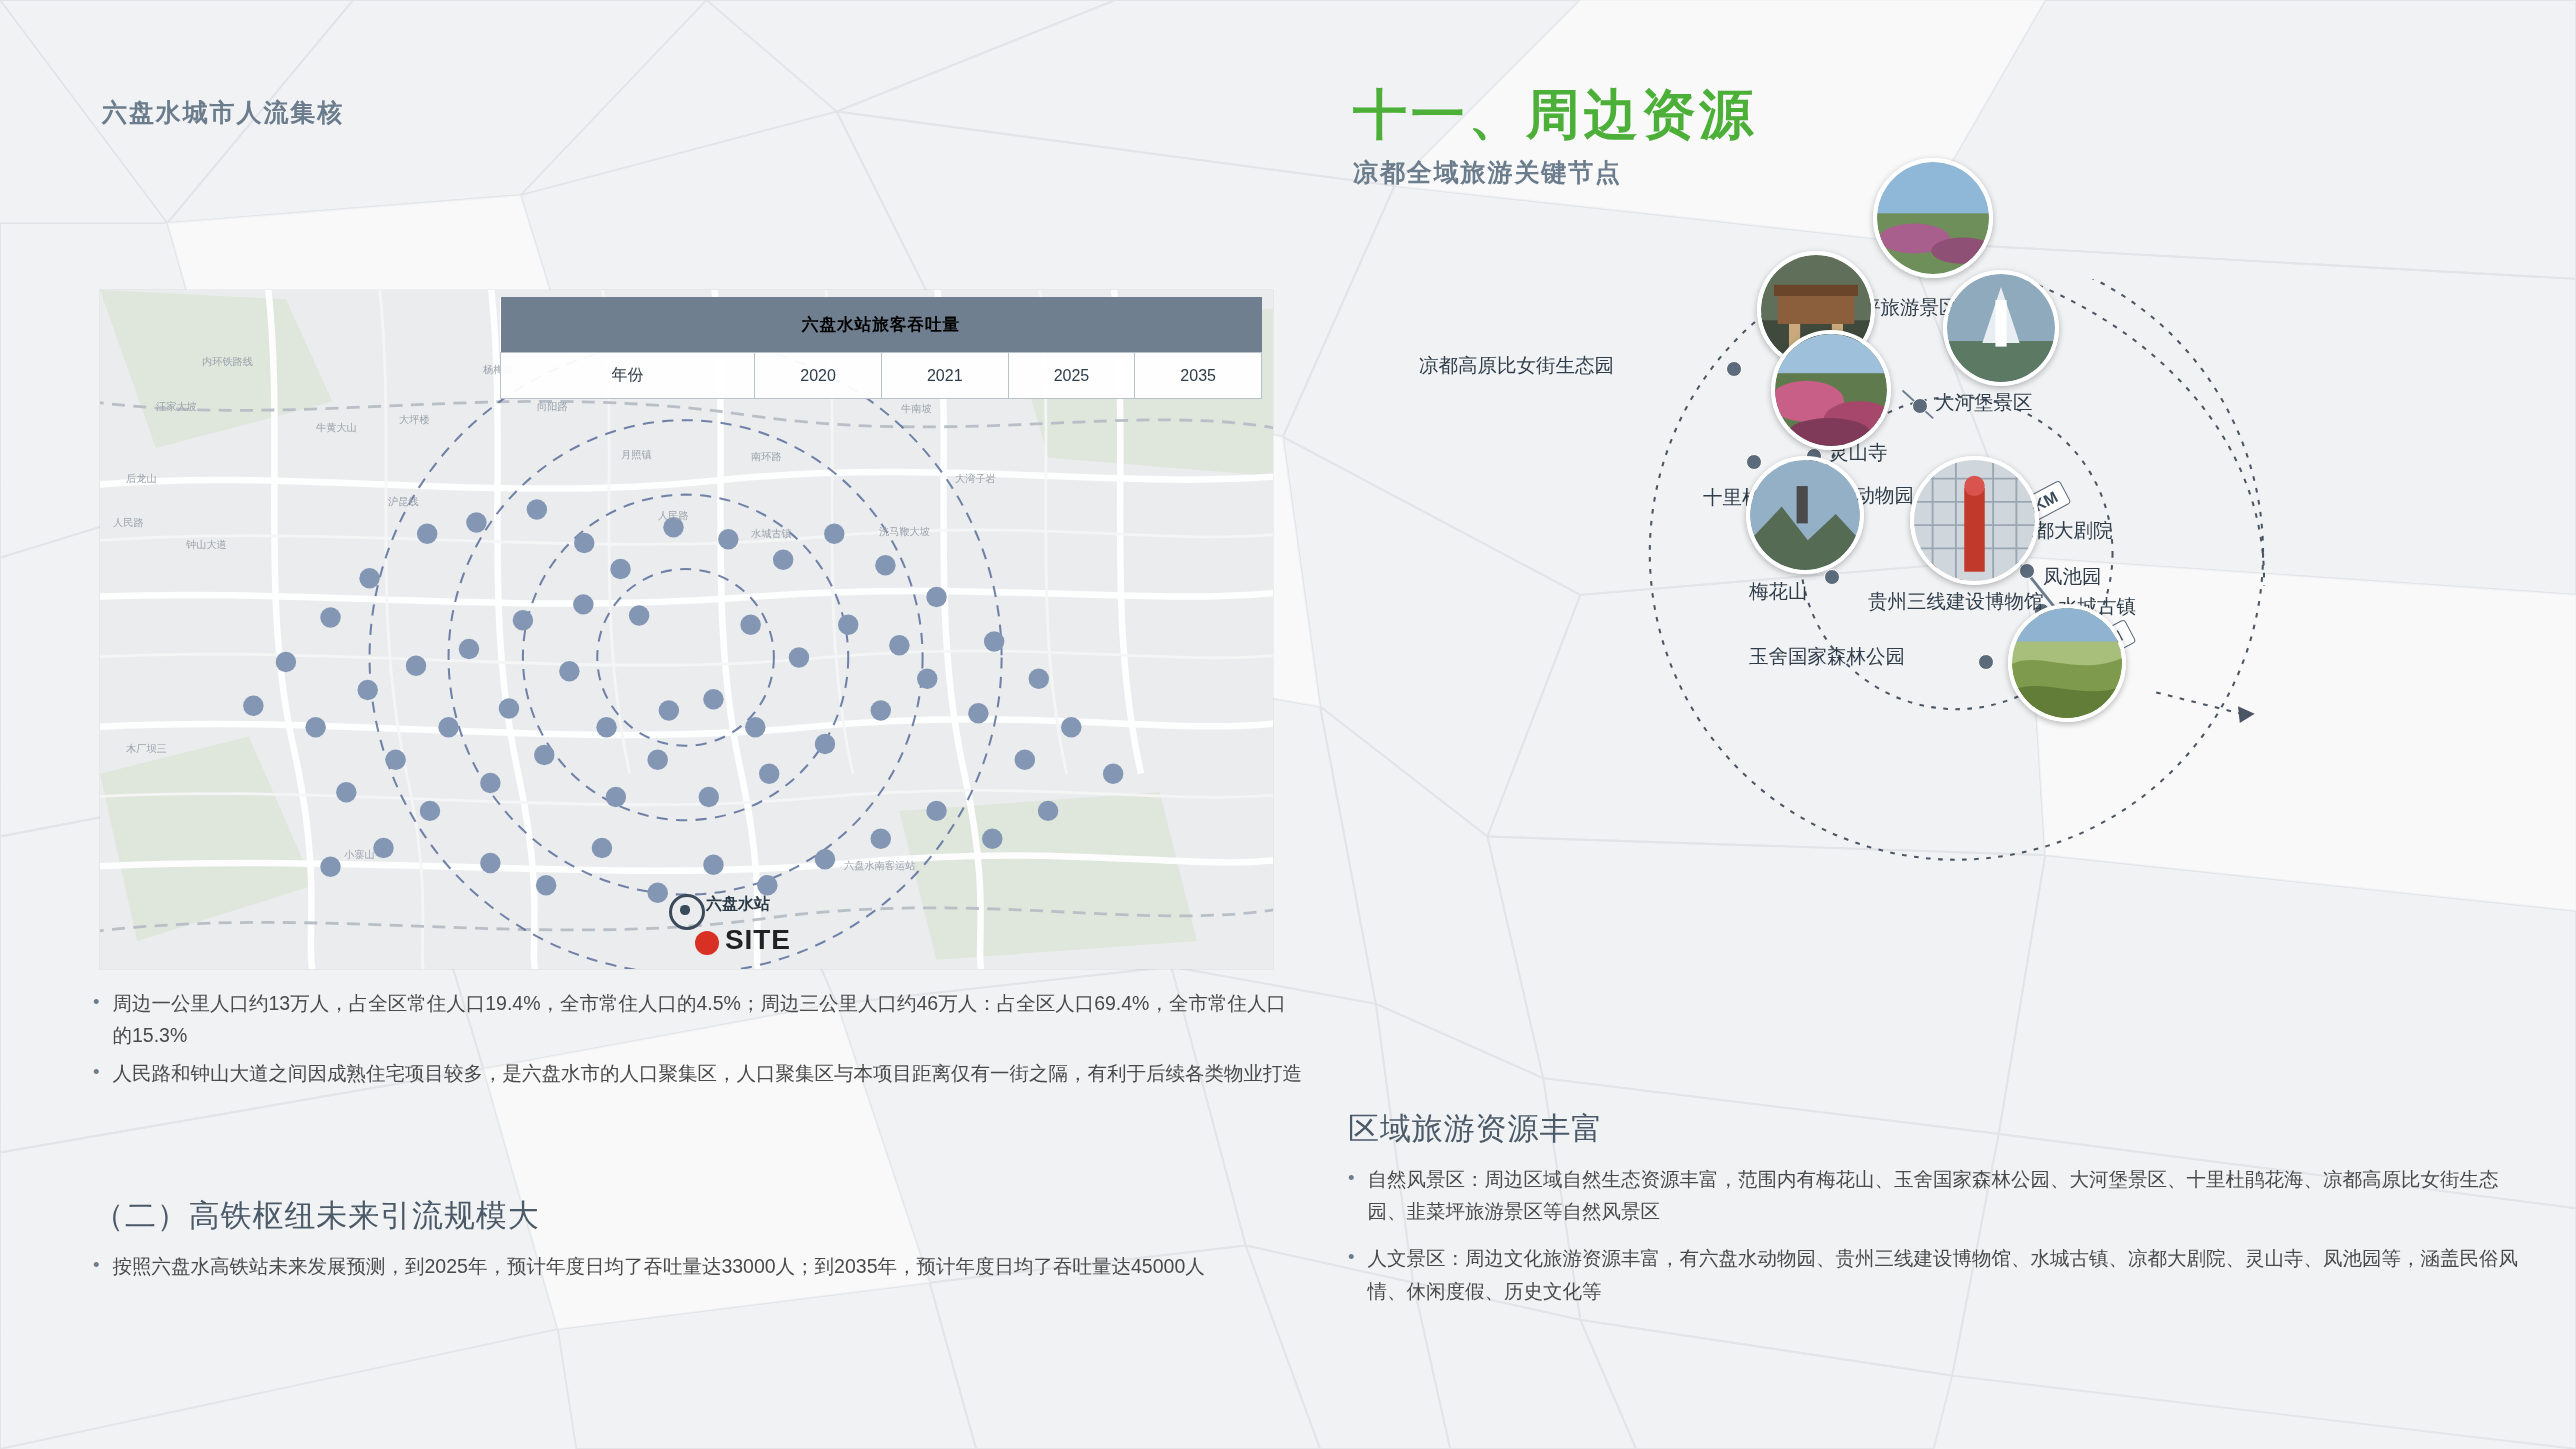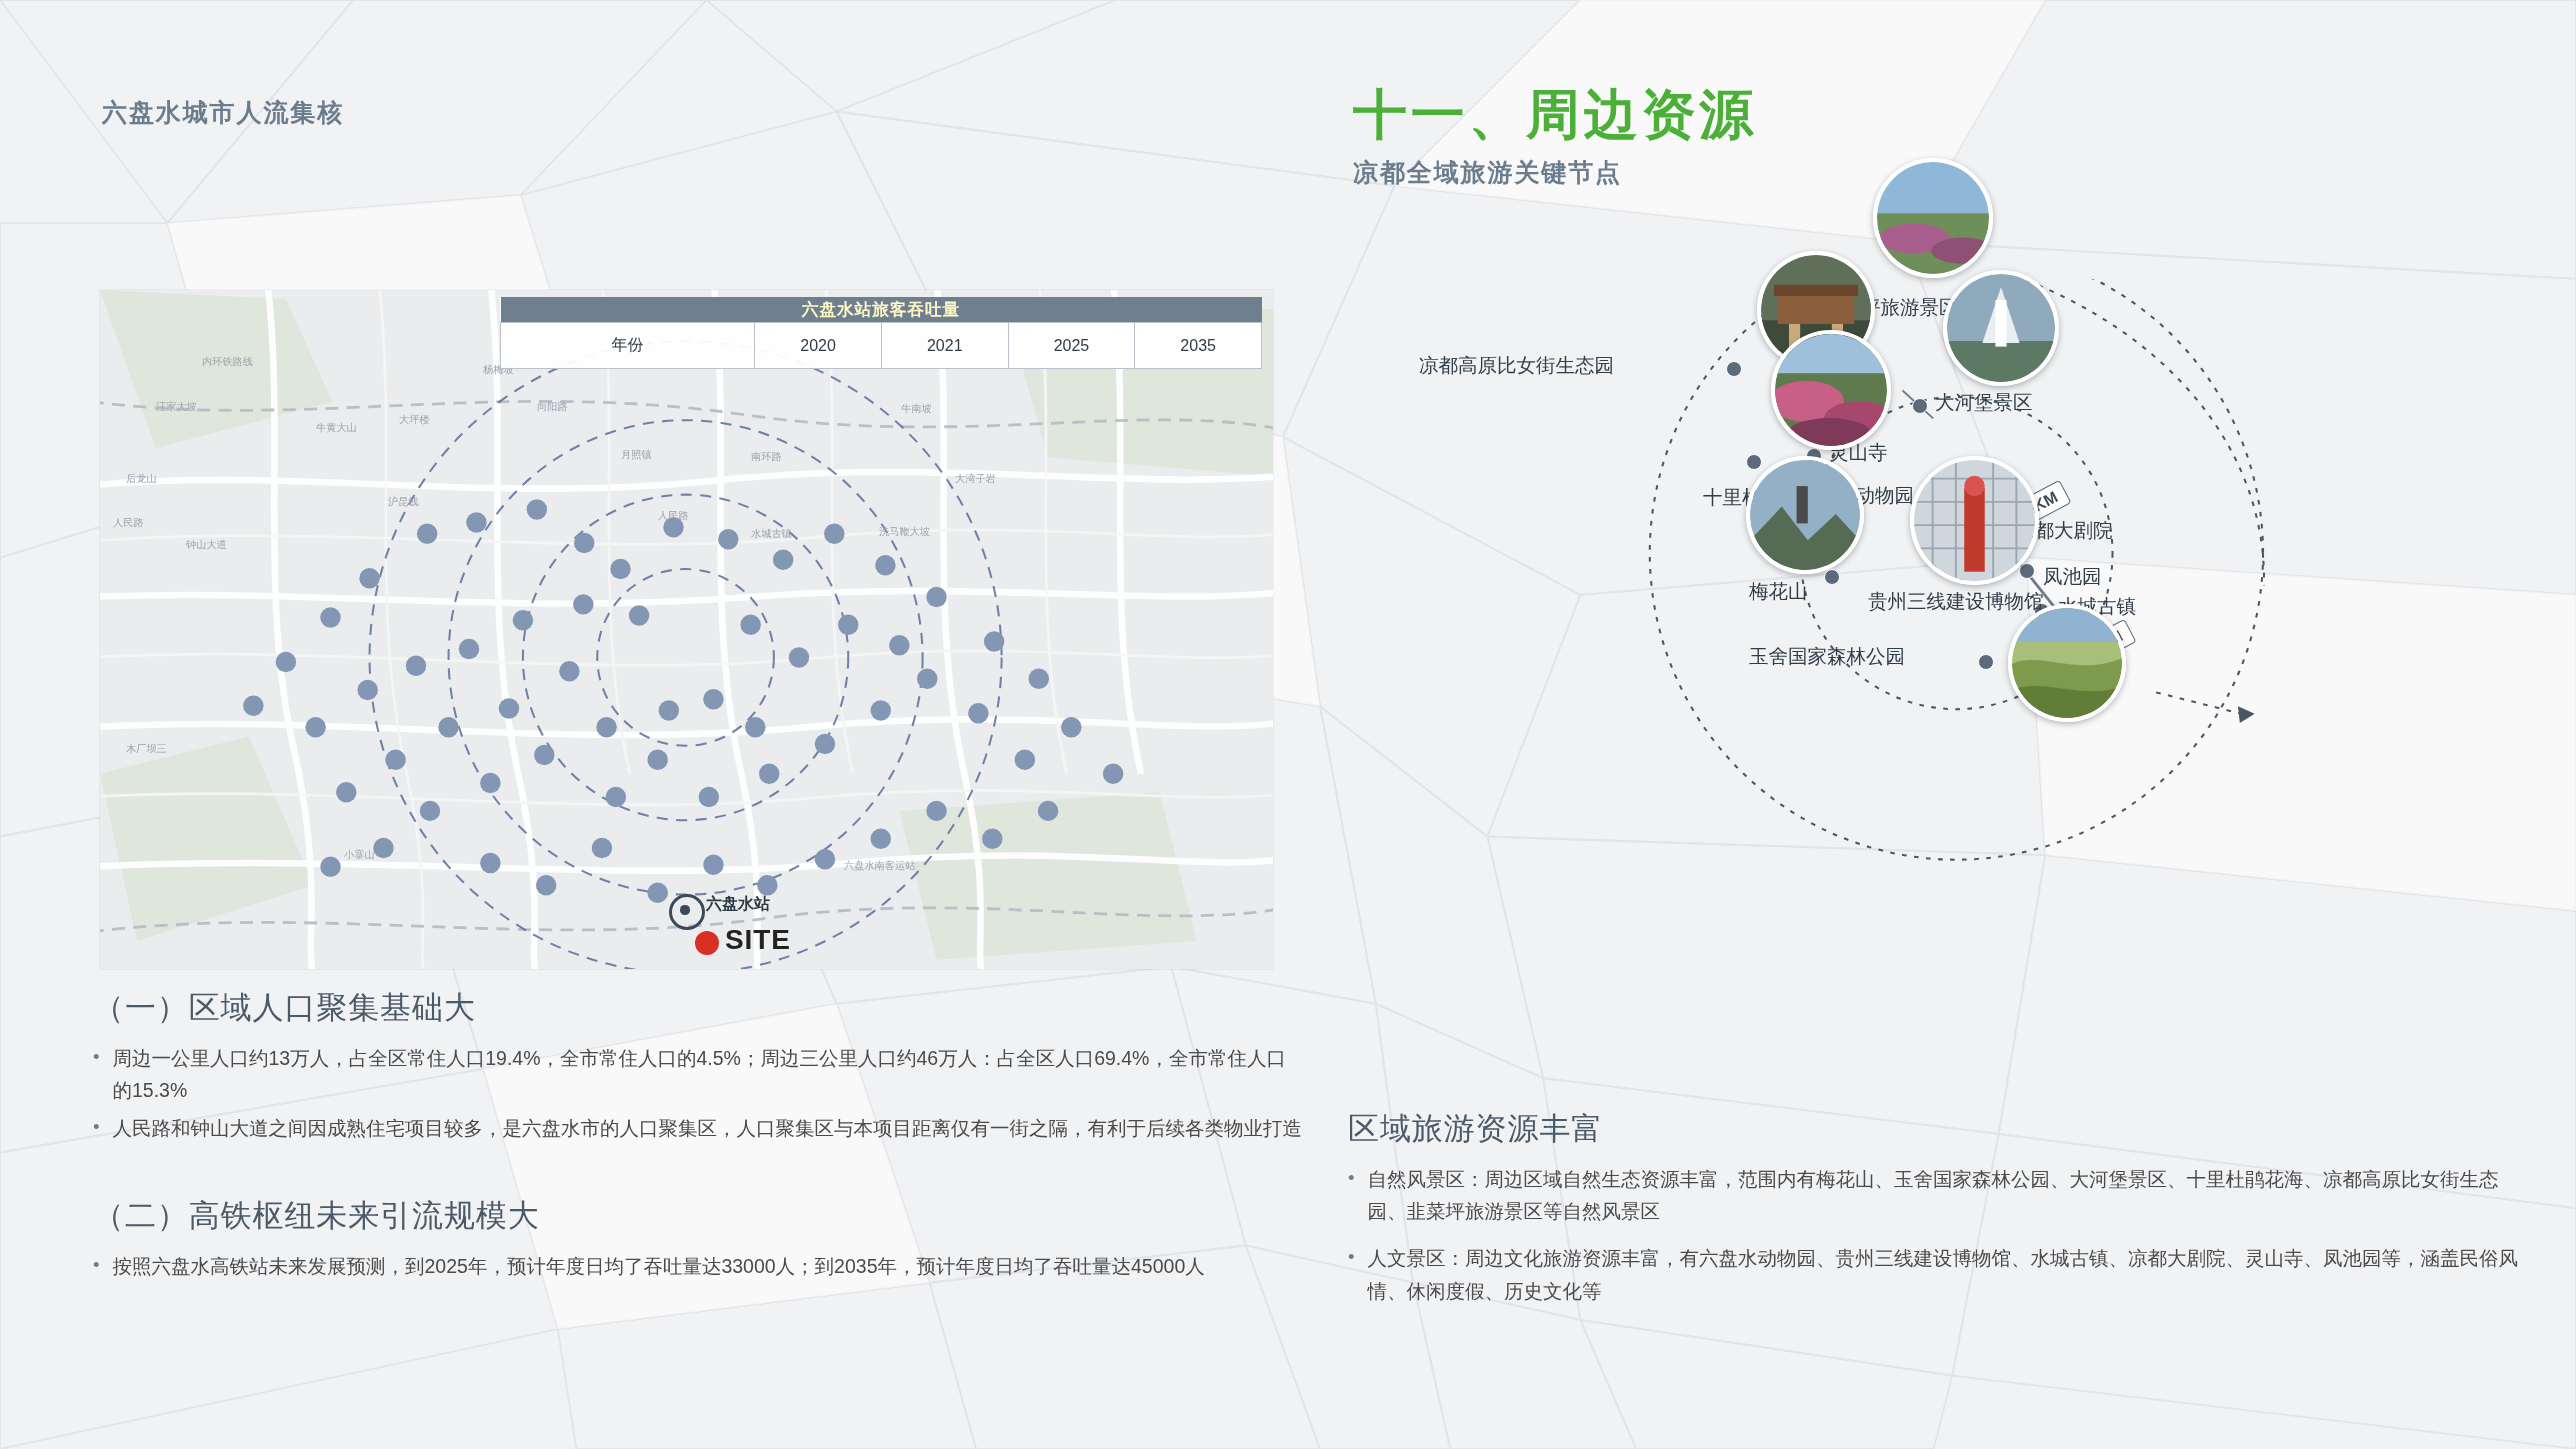--- a/index.html
+++ b/index.html
@@ -58,22 +58,22 @@
     position:absolute;left:606px;top:604px;font-size:16px;color:#2b3946;
     font-weight:bold;white-space:nowrap;
   }
 
   
   .tbl{
     position:absolute;left:400px;top:7.4px;width:762px;
     border-collapse:collapse;font-size:16px;background:rgba(255,255,255,.94);
   }
   .tbl th.title{
-    background:#6f7f8f;color:#fef9c3;font-weight:bold;font-size:16.7px;
-    padding:1px 0;text-align:center;letter-spacing:0.9px;
+    background:#6f7f8f;color:#000000;font-weight:bold;font-size:16.7px;
+    padding:16px 0;text-align:center;letter-spacing:0.9px;
   }
   .tbl td{
     border:0.9px solid #b9c2cb;padding:12px 5.6px;text-align:center;color:#2f3c49;
   }
   .tbl td.lab{width:242px;}
 
   
   .blk{position:absolute;left:93px;width:1209px;}
   .blk-h{
     font-size:31px;color:#4b5a68;letter-spacing:0.9px;margin:0 0 13px 0;
@@ -325,21 +325,20 @@
         <td>2020</td>
         <td>2021</td>
         <td>2025</td>
         <td>2035</td>
       </tr>
     </tbody>
       </table>
   </div>
 
   <div class="blk" style="top:987px;">
-    <h3 class="blk-h">（一）区域人口聚集基础大</h3>
     <div class="bullet">
       <span class="dot">•</span>
       <span class="txt">周边一公里人口约13万人，占全区常住人口19.4%，全市常住人口的4.5%；周边三公里人口约46万人：占全区人口69.4%，全市常住人口的15.3%</span>
     </div>
     <div class="bullet">
       <span class="dot">•</span>
       <span class="txt">人民路和钟山大道之间因成熟住宅项目较多，是六盘水市的人口聚集区，人口聚集区与本项目距离仅有一街之隔，有利于后续各类物业打造</span>
     </div>
   </div>
 

